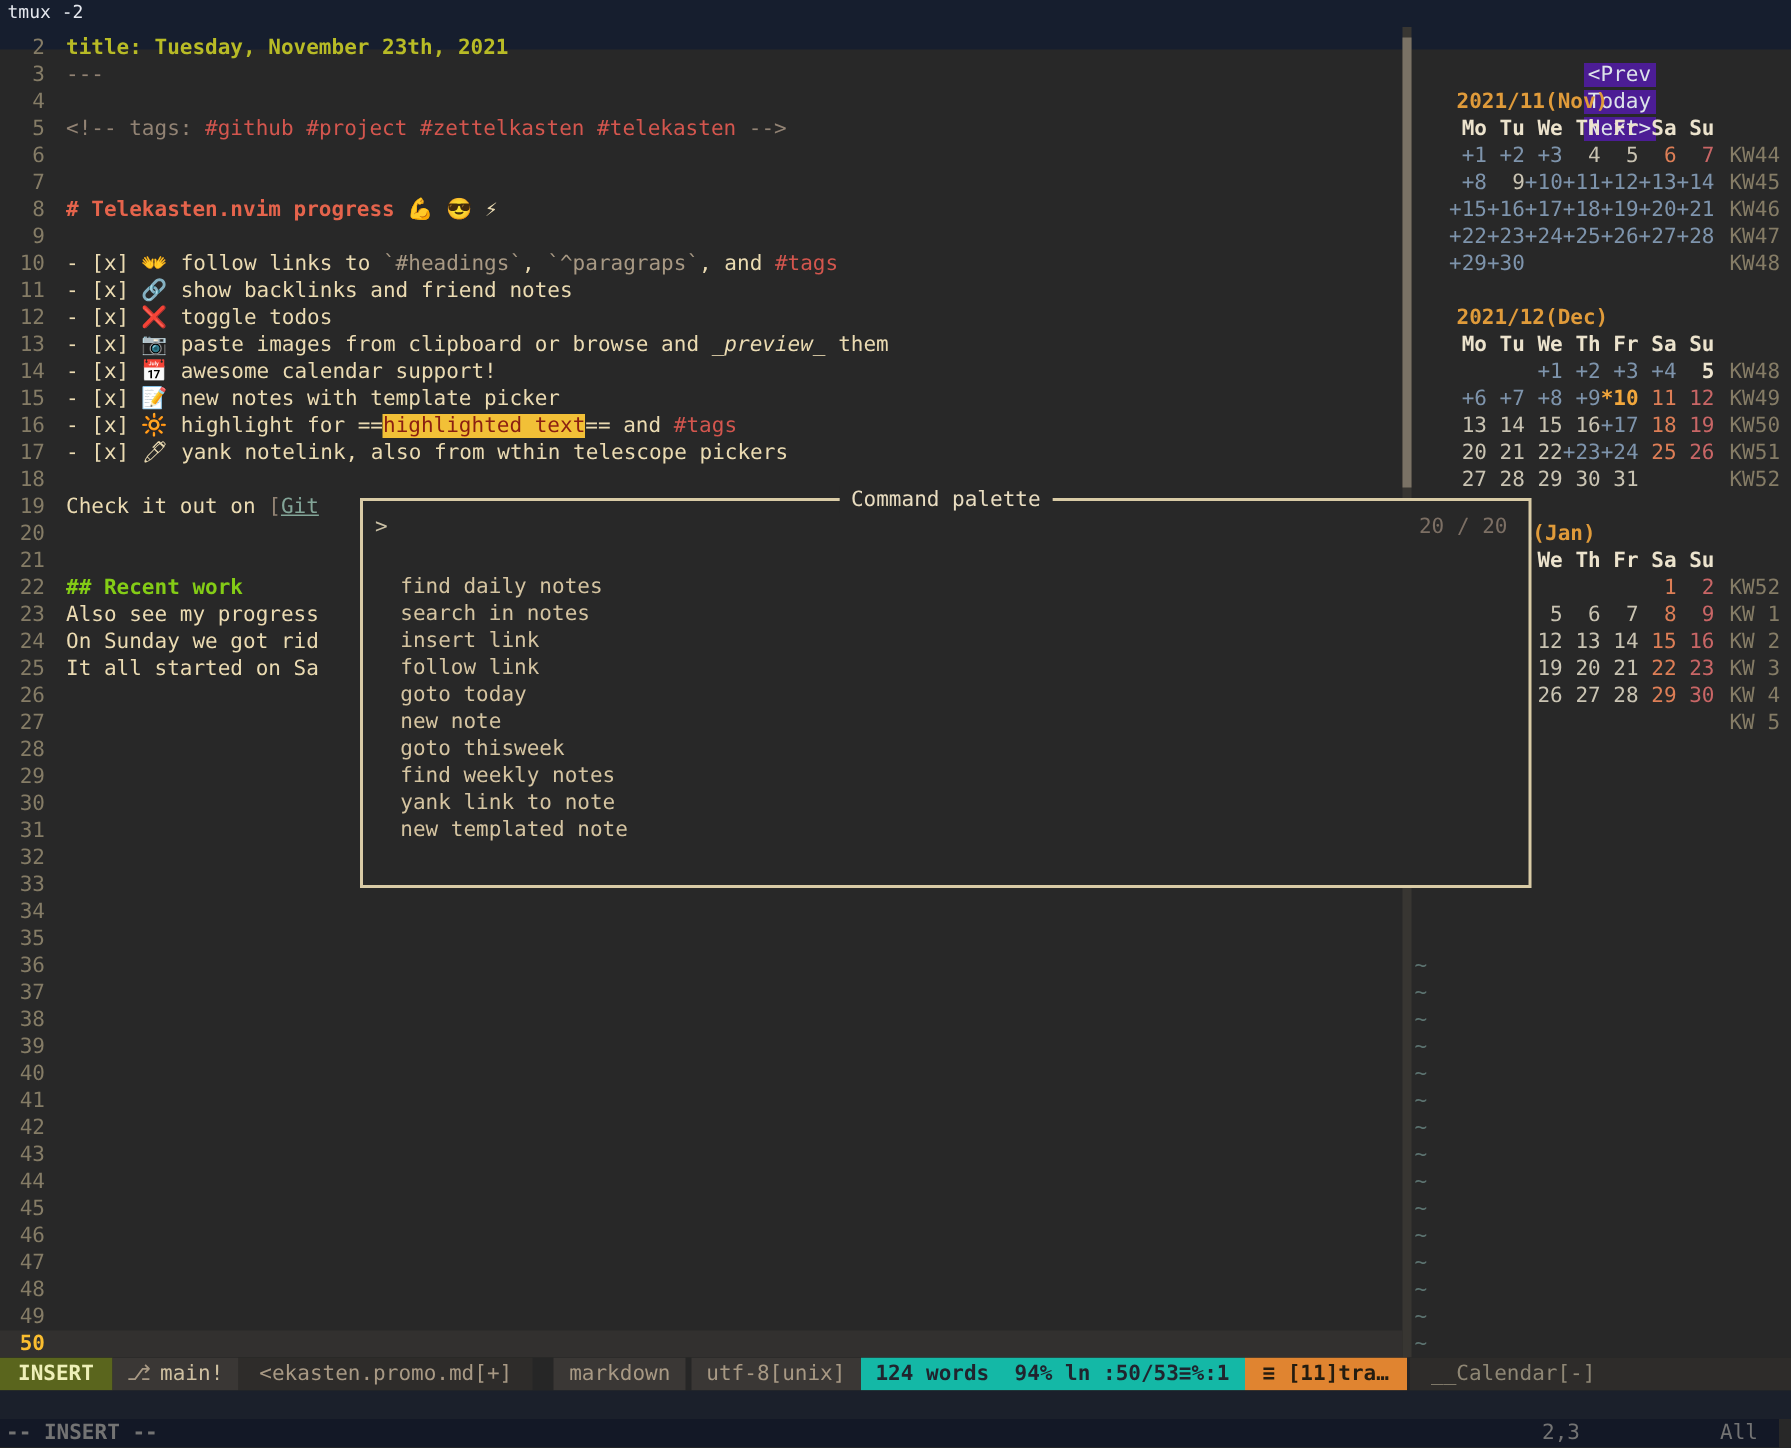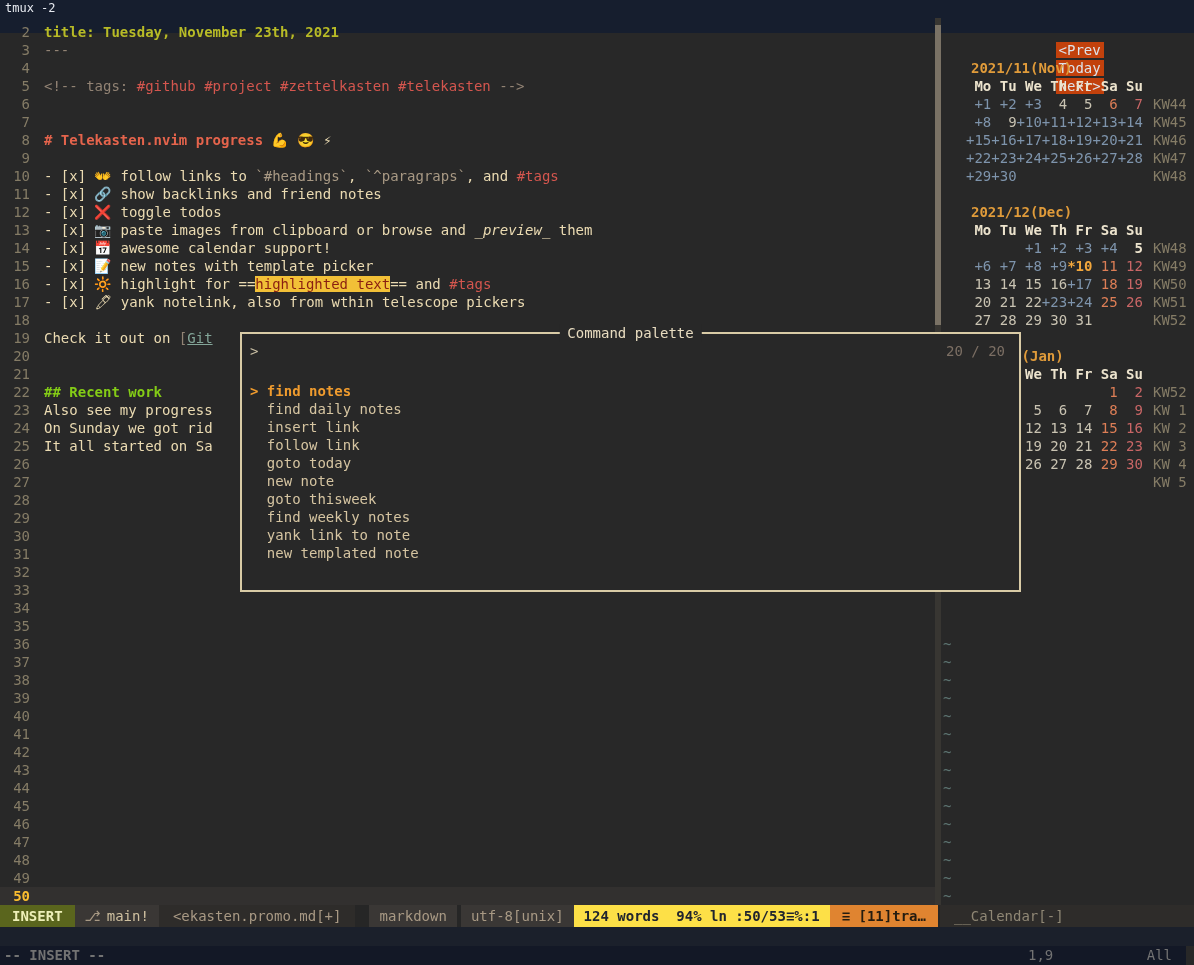--- a/index.html
+++ b/index.html
@@ -22,21 +22,21 @@
   .code{color:#a89984}
   .link{color:#83a598;text-decoration:underline}
   .em{font-style:italic}
   .hl{background:#f2c037;color:#8a1f11;font-weight:normal}
   .emoji{color:#ebdbb2}
   .sep{width:6px;height:887px;background:#383632;position:relative;flex:none}
   .sep-thumb{position:absolute;top:7px;left:0;width:6px;height:300px;background:#7a7265}
   .calendar{width:253px;height:887px;overflow:hidden;padding-top:5px}
   .cal-row{height:18px;white-space:pre}
   .cal-nav{padding-left:64px}
-  .cal-btn{background:#c2410c;color:#dde3ea;padding:0 3px;margin-right:6px;cursor:default}
+  .cal-btn{background:#4c1d95;color:#dde3ea;padding:0 3px;margin-right:6px;cursor:default}
   .cal-title-row{padding-left:30px}
   .cal-title{color:#e09b3a;font-weight:bold}
   .cal-grid{padding-left:25px}
   .cell{display:inline-block;width:3ch;text-align:right;white-space:pre}
   .dow{color:#ece3cd;font-weight:bold}
   .day{color:#c9c3b2}
   .dayb{color:#ece3cd;font-weight:bold}
   .note{color:#7e94ac}
   .sa{color:#dd7e56}
   .su{color:#c96666}
@@ -53,21 +53,21 @@
   .pal-caret{display:inline-block;width:2ch;white-space:pre;color:#ef9b2e;font-weight:bold}
   .pal-item.selected .pal-label{color:#ef9b2e;font-weight:bold}
   .statusline{position:absolute;top:905px;left:0;width:1194px;height:22px;background:#262626;display:flex;align-items:flex-start;line-height:22px;overflow:hidden}
   .sl-seg{white-space:pre;flex:none}
   .sl-mode{background:#5a651d;color:#eef0b8;font-weight:bold;padding:0 12px}
   .sl-branch{background:#3a3735;color:#cfc0a0;padding:0 10px}
   .branch-icon{color:#a89984;margin-right:6px}
   .sl-file{background:#2e2c2a;color:#a89984;padding:0 14px;margin-right:14px}
   .sl-ft{background:#3a3735;color:#a89984;padding:0 10px;margin-right:4px}
   .sl-enc{background:#3a3735;color:#a89984;padding:0 10px}
-  .sl-words{background:#fde047;color:#20242e;font-weight:bold;padding:0 10px}
+  .sl-words{background:#14b8a6;color:#20242e;font-weight:bold;padding:0 10px}
   .sl-tabs{background:#e08430;color:#241c10;font-weight:bold;padding:0 12px}
   .sl-cal{margin-left:auto;width:254px;background:#2e2c2a;color:#8f8775;padding:0 14px}
   .cmdline{position:absolute;top:927px;left:0;width:1194px;height:19px;background:#1b202b;line-height:19px;padding-left:4px;color:#e6dcc0;white-space:pre}
   .modeline{position:absolute;top:946px;left:0;width:1186px;height:19px;background:#131826;line-height:19px;color:#737373}
   .mode-text{position:absolute;left:4px;font-weight:bold}
   .ruler{position:absolute;left:1028px}
   .scrollpos{position:absolute;right:14px}
 </style>
 </head>
 <body>
@@ -192,22 +192,22 @@
   </div>
 </div>
 
 <div class="popup">
   <span class="popup-title">Command palette</span>
   <div class="popup-input">
     <span class="popup-prompt">&gt;</span>
     <span class="popup-counter">20 / 20</span>
   </div>
   <div class="pal-list" id="palette-items">
-      <div class="pal-item selected"><span class="pal-caret">&gt;</span><span class="pal-label">find notes</span></div>
       <div class="pal-item"><span class="pal-caret"> </span><span class="pal-label">find daily notes</span></div>
+      <div class="pal-item"><span class="pal-caret"> </span><span class="pal-label">search in notes</span></div>
       <div class="pal-item"><span class="pal-caret"> </span><span class="pal-label">insert link</span></div>
       <div class="pal-item"><span class="pal-caret"> </span><span class="pal-label">follow link</span></div>
       <div class="pal-item"><span class="pal-caret"> </span><span class="pal-label">goto today</span></div>
       <div class="pal-item"><span class="pal-caret"> </span><span class="pal-label">new note</span></div>
       <div class="pal-item"><span class="pal-caret"> </span><span class="pal-label">goto thisweek</span></div>
       <div class="pal-item"><span class="pal-caret"> </span><span class="pal-label">find weekly notes</span></div>
       <div class="pal-item"><span class="pal-caret"> </span><span class="pal-label">yank link to note</span></div>
       <div class="pal-item"><span class="pal-caret"> </span><span class="pal-label">new templated note</span></div>
     </div>
 </div>
@@ -222,15 +222,15 @@
   <span class="sl-seg sl-tabs">≡ [11]tra…</span>
   <span class="sl-seg sl-cal">__Calendar[-]</span>
 </div>
 
 <div class="cmdline">
   <span>:lua require('telekasten').panel()</span>
 </div>
 
 <div class="modeline">
   <span class="mode-text">-- INSERT --</span>
-  <span class="ruler">1,9</span>
+  <span class="ruler">2,3</span>
   <span class="scrollpos">All</span>
 </div>
 
 </body></html>

